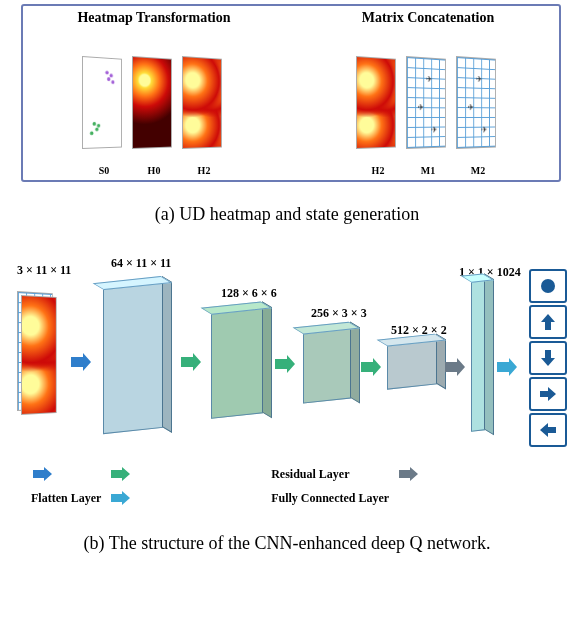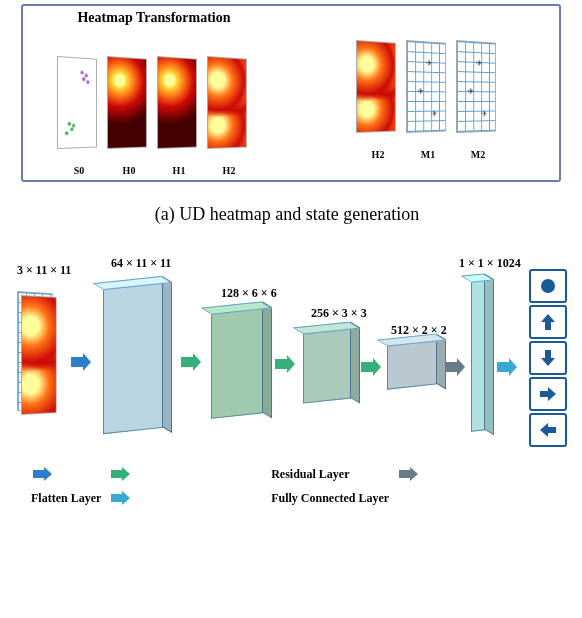--- a/index.html
+++ b/index.html
@@ -230,31 +230,28 @@
                 </g>
               </svg>
             </div>
             <div class="label-under">S0</div>
           </div>
           <div class="mini">
             <div class="mini-inner heat"></div>
             <div class="label-under">H0</div>
           </div>
           <div class="mini">
-            <div class="mini-inner heat"></div>
-            <div class="label-under">H1</div>
-          </div>
-          <div class="mini">
             <div class="mini-inner heat-coarse" style="position:relative"></div>
             <div class="label-under">H2</div>
           </div>
         </div>
       </div>
 
       <div class="subpanel">
+        <div class="subpanel-title">Matrix Concatenation</div>
         <div class="heatmap-row">
           <div class="mini">
             <div class="mini-inner heat-coarse" style="position:relative"></div>
             <div class="label-under">H2</div>
           </div>
           <div class="mini">
             <div class="mini-inner gridmat" style="position:relative">
               <svg viewBox="0 0 45 105" style="position:absolute;inset:0;">
                 <text x="22" y="25" font-size="9" fill="#333">✈</text>
                 <text x="12" y="55" font-size="9" fill="#333">✈</text>
@@ -330,21 +327,21 @@
 
       <div class="dim-label" style="left:380px;top:82px">512 × 2 × 2</div>
       <div class="block3d" style="left: 376px; top: 102px; width: 50px; height: 44px; background: rgb(185, 201, 207);"></div>
 
       <div class="arrow" style="left:432px;top:115px">
         <svg viewBox="0 0 22 22">
             <polygon points="2,6 14,6 14,2 22,11 14,20 14,16 2,16" fill="#6b7a88"></polygon>
           </svg>
       </div>
 
-      <div class="dim-label" style="left:448px;top:15px">1 × 1 × 1024</div>
+      <div class="dim-label" style="left:448px;top:24px">1 × 1 × 1024</div>
       <div class="block3d" style="left: 460px; top: 40px; width: 14px; height: 150px; background: rgb(174, 225, 224);"></div>
 
       <div class="arrow" style="left:484px;top:115px">
         <svg viewBox="0 0 22 22">
             <polygon points="2,6 14,6 14,2 22,11 14,20 14,16 2,16" fill="#3aa8d4"></polygon>
           </svg>
       </div>
 
       <div class="actions-col">
         <div class="action-btn">
@@ -395,14 +392,15 @@
       <span>Flatten Layer</span>
       <span class="legend-icon">
         <svg viewBox="0 0 22 18">
             <polygon points="2,5 13,5 13,2 21,9 13,16 13,13 2,13" fill="#3aa8d4"></polygon>
           </svg>
       </span>
       <span>Fully Connected Layer</span>
     </div>
   </div>
 
+  <div class="caption">(b) The structure of the CNN-enhanced deep Q network.</div>
 
 </div>
 
 </body></html>

